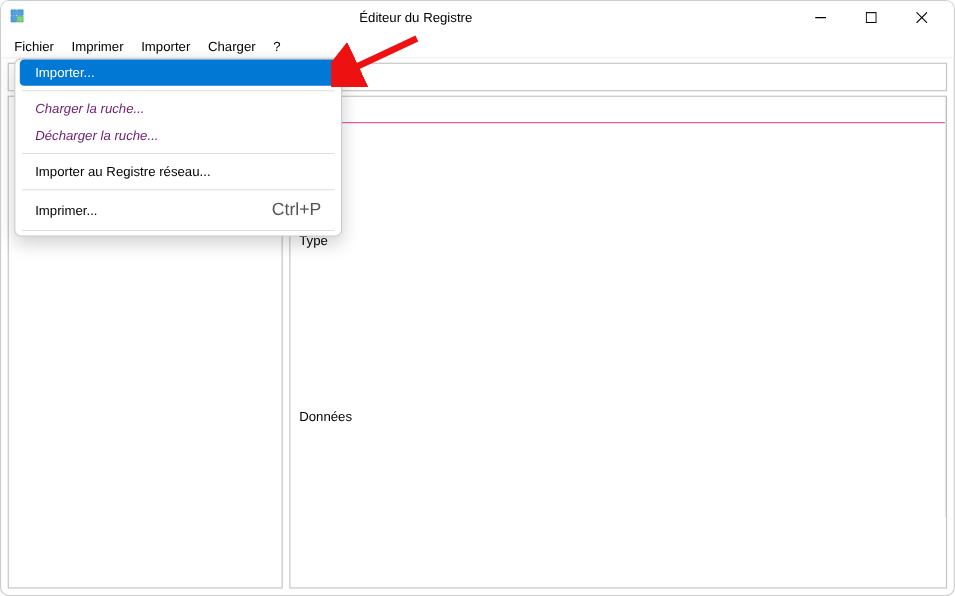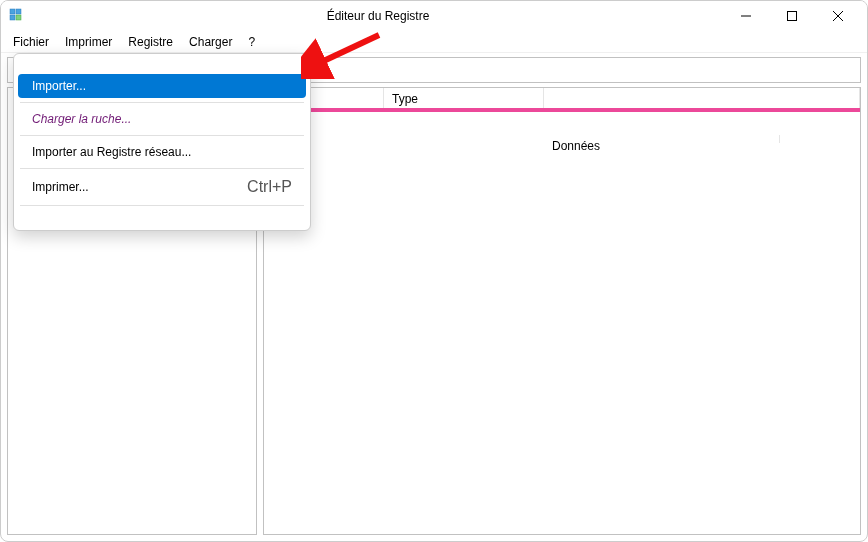--- a/index.html
+++ b/index.html
@@ -81,43 +81,44 @@
   .list-pane {
     flex: 1;
     border: 1px solid #c1c1c1;
     margin: 0 6px 6px 6px;
     background: #fff;
     position: relative;
   }
   .list-header {
     display: flex;
     height: 24px;
-    border-bottom: 4px solid #ec4899;
-    font-size: 12px;
-    color: #000;
+    border-bottom: 1px solid #ec4899;
+    font-size: 12px;
+    color: #000;
+    flex-direction: column;
   }
   .list-header .col {
     padding: 4px 8px;
     border-right: 1px solid #e5e5e5;
   }
   .col-name { flex: 0 0 120px; }
   .col-type { flex: 0 0 160px; }
-  .col-data { flex: 1 1 auto; margin-top: 47px; }
+  .col-data { flex: 1 1 auto; }
   .col-spacer { flex: 0 0 80px; border-right: none; }
   
   .dropdown {
     position: absolute;
     top: 52px;
     left: 12px;
     width: 298px;
     background: #fff;
     border: 1px solid #ccc;
     border-radius: 6px;
     box-shadow: 0 6px 16px rgba(0,0,0,0.18);
-    padding: 20px 4px;
+    padding: 0 4px;
     z-index: 10;
   }
   .dropdown .dd-item {
     display: flex;
     align-items: center;
     justify-content: space-between;
     padding: 5px 14px;
     font-size: 12px;
     color: #000;
     border-radius: 4px;
@@ -177,21 +178,21 @@
           <line x1="0" y1="0" x2="10" y2="10" stroke="currentColor" stroke-width="1"></line>
           <line x1="10" y1="0" x2="0" y2="10" stroke="currentColor" stroke-width="1"></line>
         </svg>
     </div>
   </div>
 </div>
 
 <div class="menubar">
   <div class="menu-item">Fichier</div>
   <div class="menu-item">Imprimer</div>
-  <div class="menu-item">Registre</div>
+  <div class="menu-item">Importer</div>
   <div class="menu-item">Charger</div>
   <div class="menu-item">?</div>
 </div>
 
 <div class="addressbar"></div>
 
 <div class="panes">
   <div class="tree-pane"></div>
   <div class="list-pane">
     <div class="list-header">
@@ -203,20 +204,23 @@
   </div>
 </div>
 
 <div class="dropdown">
   <div class="dd-item highlight">
     <span>Importer...</span>
   </div>
   <div class="dd-sep"></div>
   <div class="dd-item disabled">
     <span>Charger la ruche...</span>
+  </div>
+  <div class="dd-item disabled">
+    <span>Décharger la ruche...</span>
   </div>
   <div class="dd-sep"></div>
   <div class="dd-item">
     <span>Importer au Registre réseau...</span>
   </div>
   <div class="dd-sep"></div>
   <div class="dd-item">
     <span>Imprimer...</span>
     <span class="shortcut">Ctrl+P</span>
   </div>

